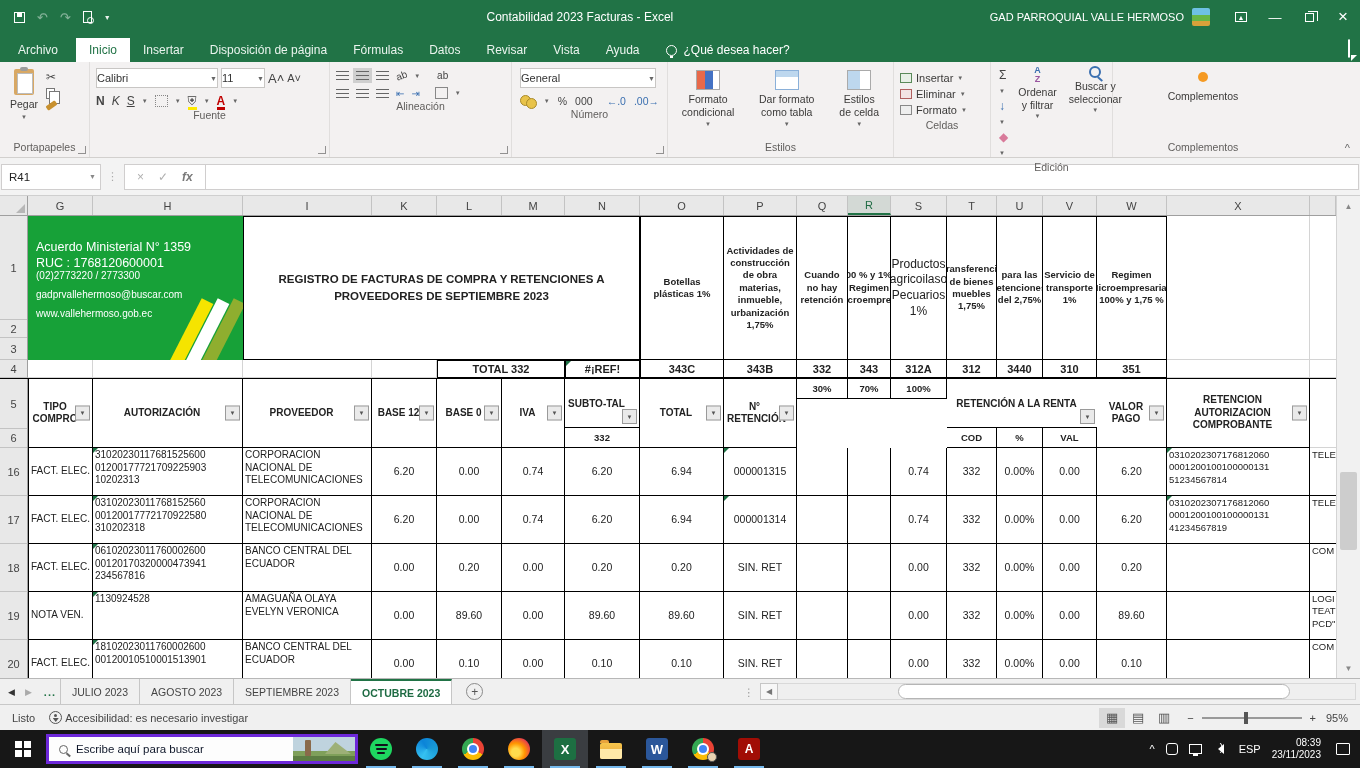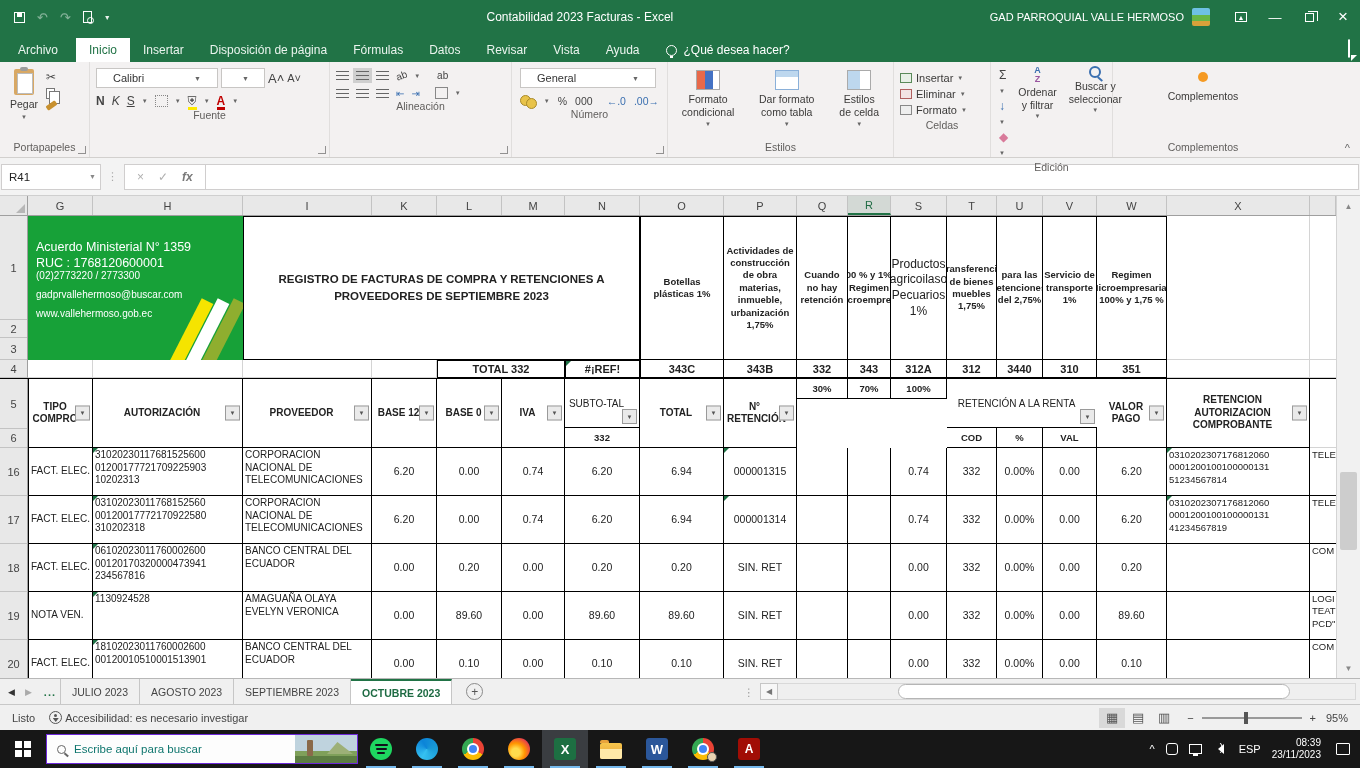--- a/index.html
+++ b/index.html
@@ -45,21 +45,21 @@
 .grp-label{height:17px;font-size:10.5px;color:#605e5c;text-align:center;line-height:15px}
 .launcher{position:absolute;right:3px;bottom:3px;width:8px;height:8px;border-right:1.5px solid #7a7a7a;border-bottom:1.5px solid #7a7a7a;opacity:.8}
 .bigbtn{display:flex;flex-direction:column;align-items:center;justify-content:flex-start;padding:3px 6px;font-size:10.5px;color:#3b3a39;text-align:center;line-height:1.2;gap:3px}
 .ic-clipboard{width:20px;height:26px;background:#d8a864;border-radius:2px;position:relative}
 .ic-clipboard::before{content:"";position:absolute;left:3px;top:4px;width:14px;height:19px;background:#fff;border:1px solid #bcbcbc}
 .ic-clipboard::after{content:"";position:absolute;left:6px;top:-2px;width:8px;height:4px;background:#9c9c9c;border-radius:2px}
 .minicol{display:flex;flex-direction:column;gap:4px;padding:4px 2px}
 .ic-copy{width:9px;height:11px;border:1px solid #777;position:relative;background:#fff}
 .ic-copy::before{content:"";position:absolute;left:2px;top:2px;width:9px;height:11px;border:1px solid #777;background:#fff}
 .ic-brush{width:11px;height:5px;background:#c8912f;border-radius:1px;transform:rotate(-35deg)}
-.combo{background:#fff;border:1px solid #c8c6c4;height:20px;display:flex;align-items:center;font-size:11px;padding:0 16px;color:#333;justify-content:space-between}
+.combo{background:#fff;border:1px solid #c8c6c4;height:20px;display:flex;align-items:center;font-size:11px;padding:0 0;color:#333;justify-content:space-between}
 .combo .cv{overflow:hidden;white-space:nowrap}
 .combo .ca{font-size:7px;color:#666;margin-left:4px}
 .fontrow{display:flex;gap:3px;align-items:center}
 .btnrow{display:flex;gap:7px;align-items:center;margin-top:6px;font-size:12px;color:#444}
 .bld{font-weight:bold}.itl{font-style:italic}.und{text-decoration:underline}
 .redbar{position:relative}
 .redbar::after{content:"";position:absolute;left:0;right:0;bottom:-2px;height:3px;background:#c00000}
 .ylwbar{position:relative}
 .ylwbar::after{content:"";position:absolute;left:0;right:0;bottom:-2px;height:3px;background:#ffe900}
 .tinycaret{font-size:6px;color:#666}
@@ -135,21 +135,21 @@
 .hdr56{height:70px;display:flex;flex:0 0 70px;border-top:1px solid #000}
 .gut56{width:28px;flex:0 0 28px;display:flex;flex-direction:column;background:#e8e8e8;border-right:1px solid #9f9f9f;font-size:11px;color:#444}
 .gut56 div{display:flex;align-items:center;justify-content:center;border-bottom:1px solid #c3c3c3}
 .hc{border-right:1px solid #000;border-bottom:1px solid #000;position:relative;display:flex;align-items:center;justify-content:center;font-weight:bold;font-size:10px;text-align:center;line-height:1.25;padding:2px 14px 2px 3px}
 .hc.fl{border-left:1px solid #000}
 .hc .lbl{width:100%}
 .hc.nwrap .lbl{white-space:nowrap;overflow:hidden}
 .fbtn{position:absolute;right:2px;top:50%;transform:translateY(-50%);width:15px;height:15px;background:#eaeaea;border:1px solid #9a9a9a;display:flex;align-items:center;justify-content:center;font-size:6px;color:#555}
 .fbtn.low{top:auto;bottom:3px;transform:none}
 .vstack{display:flex;flex-direction:column}
-.substack .top{height:50px;position:relative;display:flex;align-items:center;justify-content:center;font-weight:normal;font-size:10px;border-right:1px solid #000;border-bottom:1px solid #000;padding:0 14px 0 3px;text-align:center}
+.substack .top{height:50px;position:relative;display:flex;align-items:center;justify-content:center;font-weight:bold;font-size:10px;border-right:1px solid #000;border-bottom:1px solid #000;padding:0 14px 0 3px;text-align:center}
 .subrow{display:flex;height:20px}
 .subcell{border-right:1px solid #000;border-bottom:1px solid #000;display:flex;align-items:center;justify-content:center;font-weight:bold;font-size:9.5px}
 
 .drow{height:48px;display:flex;flex:0 0 48px;font-size:10px}
 .cell{border-right:1px solid #000;border-bottom:1px solid #000;overflow:hidden;position:relative;padding:1px 2px;line-height:1.25}
 .cell.flb{border-left:1px solid #000}
 .cell.numc{display:flex;align-items:center;justify-content:center;font-size:10.5px;padding:0}
 .cell.txtc{display:flex;align-items:center}
 .pre{white-space:pre-line}
 .tinyf{font-size:9.5px;line-height:1.3}
@@ -187,21 +187,21 @@
 .zoomctl{display:flex;align-items:center;gap:8px;padding:0 10px}
 .ztrack{width:100px;height:2px;background:#999;position:relative}
 .zthumb{position:absolute;left:42px;top:-5px;width:4px;height:12px;background:#555}
 .zpct{width:34px;text-align:right;padding-right:12px}
 
 
 .taskbar{height:38px;background:#171717;display:flex;align-items:center;flex:0 0 38px;color:#fff}
 .startbtn{width:46px;height:38px;display:flex;align-items:center;justify-content:center}
 .winlogo{display:grid;grid-template-columns:7px 7px;grid-template-rows:7px 7px;gap:1.5px}
 .winlogo span{background:#fff}
-.searchbox{width:312px;height:30px;background:#fdfdfd;display:flex;align-items:center;color:#0f766e;overflow:hidden;border:1px solid #6d28d9}
+.searchbox{width:312px;height:30px;background:#fdfdfd;display:flex;align-items:center;color:#0f172a;overflow:hidden;border:3px solid #6d28d9}
 .ic-search{width:9px;height:9px;border:1.5px solid #666;border-radius:50%;position:relative;margin:0 8px 0 10px;flex:0 0 9px}
 .ic-search::after{content:"";position:absolute;right:-4px;bottom:-3px;width:5px;height:1.5px;background:#666;transform:rotate(42deg)}
 .searchtext{font-size:11.5px;flex:1;white-space:nowrap;overflow:hidden}
 .searchimg{width:62px;height:30px;flex:0 0 62px;background:linear-gradient(180deg,#bfd3de 0 55%,#7fa05a 55% 72%,#5c7d42 72%);position:relative}
 .searchimg::before{content:"";position:absolute;left:12px;top:6px;width:6px;height:16px;background:#8a6a4a;border-radius:1px}
 .searchimg::after{content:"";position:absolute;right:4px;top:8px;width:26px;height:12px;background:#9db077;clip-path:polygon(0 100%,40% 0,100% 100%)}
 .tbicon{width:46px;height:38px;display:flex;align-items:center;justify-content:center;position:relative}
 .tbicon::after{content:"";position:absolute;bottom:0;left:8px;right:8px;height:2px;background:#76b9ed}
 .tbicon.activeapp{background:#3a3d41}
 .ic-spotify{width:22px;height:22px;border-radius:50%;background:#1ed760;display:flex;flex-direction:column;align-items:center;justify-content:center;gap:2px}

